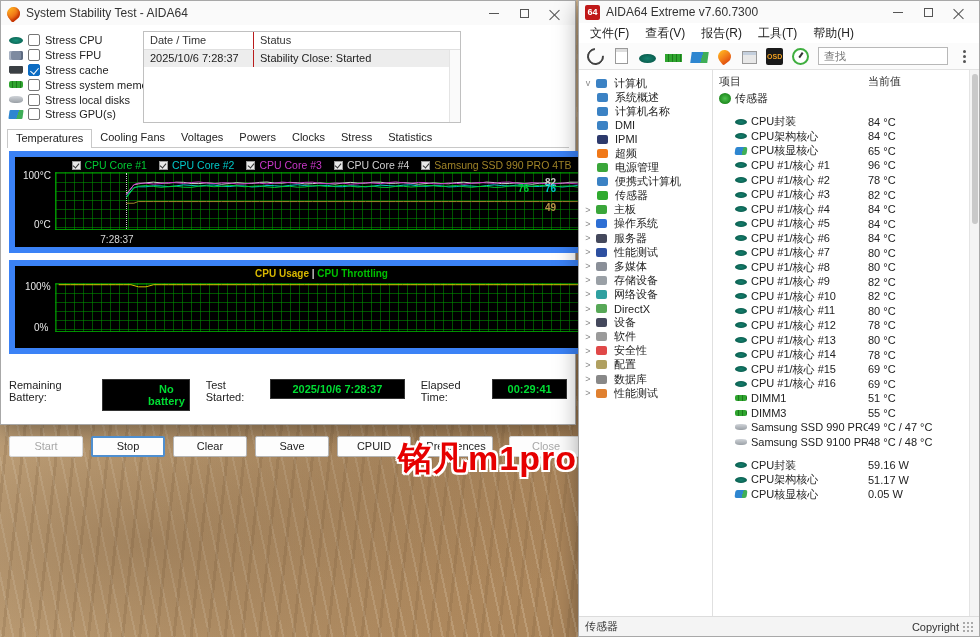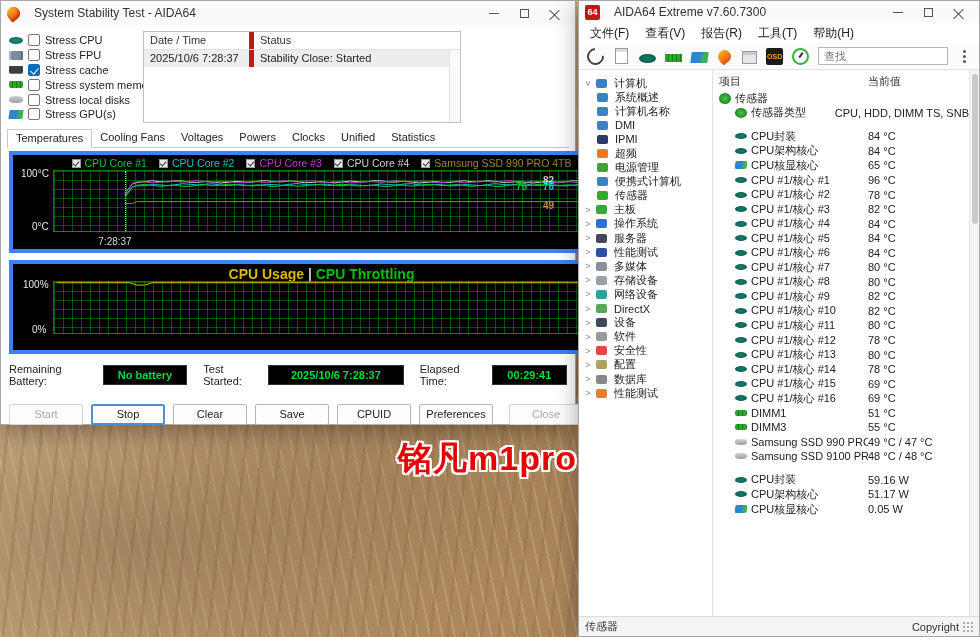--- a/index.html
+++ b/index.html
@@ -12,21 +12,21 @@
       radial-gradient(50% 35% at 45% 70%, rgba(120,90,58,.25), transparent 65%),
       repeating-linear-gradient(96deg, rgba(122,92,58,.20) 0 3px, transparent 3px 17px),
       repeating-linear-gradient(78deg, rgba(255,245,226,.18) 0 2px, transparent 2px 12px),
       linear-gradient(115deg,#d2b58d 0%,#c6a478 32%,#b28c60 58%,#9e7a52 78%,#8a684617 100%),
       linear-gradient(115deg,#cfb189 0%,#c19f73 40%,#aa845a 70%,#8f6c49 100%);
   }
 
   
   .win { position:absolute; background:#fff; border:1px solid #a8a8a8; box-shadow:0 6px 22px rgba(0,0,0,.35); }
   .titlebar { height:24px; display:flex; align-items:center; padding:0 6px; background:#fafafa; }
-  .titlebar .t { font-size:12px; color:#333; margin-left:14px; flex:1; white-space:nowrap; overflow:hidden; }
+  .titlebar .t { font-size:12px; color:#333; margin-left:6px; flex:1; white-space:nowrap; overflow:hidden; }
   .caps { display:flex; align-items:center; }
   .cap { width:30px; height:22px; display:flex; align-items:center; justify-content:center; }
   .cap .min { width:10px; height:0; border-top:1px solid #555; }
   .cap .max { width:9px; height:9px; border:1px solid #555; }
   .cap .cls { position:relative; width:11px; height:11px; }
   .cap .cls::before,.cap .cls::after { content:""; position:absolute; left:5px; top:0; width:1px; height:14px; background:#555; }
   .cap .cls::before { transform:rotate(45deg);} .cap .cls::after { transform:rotate(-45deg);}
 
   
   #sst { left:0; top:0; width:576px; height:425px; }
@@ -41,54 +41,54 @@
   .sicon.mem { background:repeating-linear-gradient(90deg,#2fa52f 0 3px,#1d7a1d 3px 4px); height:7px; }
   .sicon.disk { background:linear-gradient(#cfd3d8,#9aa0a6); border-radius:40%; height:7px; }
   .sicon.gpu { background:linear-gradient(100deg,#2e86d0 60%,#3fae58 60%); height:9px; border-radius:1px; transform:skewX(-8deg); }
   .cbx { width:12px; height:12px; border:1px solid #767676; background:#fff; border-radius:2px; position:relative; flex:0 0 12px;}
   .cbx.checked { background:#0b6bc2; border-color:#0b6bc2; }
   .cbx.checked::after { content:""; position:absolute; left:2.5px; top:1px; width:4px; height:7px; border:solid #fff; border-width:0 1.6px 1.6px 0; transform:rotate(40deg); }
 
   .log { position:absolute; left:142px; top:30px; width:318px; height:92px; border:1px solid #c0c0c0; background:#fff; display:flex; flex-direction:column;}
   .log .hd { display:flex; height:18px; border-bottom:1px solid #e0e0e0; color:#333; }
   .log .hd div { padding:2px 6px; }
-  .log .c1 { width:110px; border-right:5px solid #b91c1c; }
+  .log .c1 { width:110px; border-right:1px solid #b91c1c; }
   .log .c2 { flex:1; }
   .log .r { display:flex; height:17px; background:#ededed; }
   .log .r div { padding:2px 6px; white-space:nowrap; overflow:hidden;}
   .log .sb { position:absolute; right:0; top:18px; bottom:0; width:11px; border-left:1px solid #e4e4e4; background:#fafafa; }
 
   .tabs { position:absolute; left:6px; top:128px; right:6px; display:flex; border-bottom:1px solid #c8c8c8; height:19px; }
   .tab { padding:2px 8px 0; color:#222; }
   .tab.active { background:#fff; border:1px solid #c8c8c8; border-bottom:none; margin-bottom:-1px; }
 
-  .graph { position:absolute; left:8px; width:625px; background:#000; border:4px solid #3b82f6; }
+  .graph { position:absolute; left:8px; width:625px; background:#000; border:6px solid #3b82f6; }
   #g1 { top:150px; height:102px; }
   #g2 { top:259px; height:94px; }
   .plot { position:absolute; background-image:
       repeating-linear-gradient(to right, rgba(0,150,0,.55) 0 1px, transparent 1px 9px),
       repeating-linear-gradient(to bottom, rgba(0,150,0,.55) 0 1px, transparent 1px 9px);
       border:1px solid rgba(0,170,0,.7); }
   #g1 .plot { left:40px; right:30px; top:15px; bottom:17px; }
   #g2 .plot { left:40px; right:32px; top:17px; bottom:16px; }
   .plot svg { position:absolute; inset:0; width:100%; height:100%; }
   .legend { position:absolute; top:2px; left:0; right:0; display:flex; justify-content:center; gap:12px; align-items:center; font-size:10.5px; }
   .legend .li { display:flex; gap:4px; align-items:center; }
   .lcb { width:9px; height:9px; background:#e9e9e9; border:1px solid #999; position:relative; }
   .lcb::after { content:""; position:absolute; left:1.5px; top:0.5px; width:3px; height:5px; border:solid #333; border-width:0 1.4px 1.4px 0; transform:rotate(40deg);}
   .axl { position:absolute; color:#e8e8e8; font-size:10px; }
   .glabel { position:absolute; font-size:10px; font-weight:bold; }
   .startline { position:absolute; top:0; bottom:0; border-left:1px dotted #cfcfcf; }
-  .g2title { position:absolute; top:2px; left:0; right:0; text-align:center; font-size:14px; font-weight:bold; }
-
-  .meters { position:absolute; left:8px; top:362px; right:8px; display:flex; align-items:center; gap:8px; }
+  .g2title { position:absolute; top:2px; left:0; right:0; text-align:center; font-size:10px; font-weight:bold; }
+
+  .meters { position:absolute; left:8px; top:378px; right:8px; display:flex; align-items:flex-start; gap:8px; }
   .meters .lab { color:#222; }
   .bbox { background:#000; color:#00dd33; font-weight:bold; text-align:center; padding:3px 0; border:1px solid #333; }
   .btnrow { position:absolute; left:8px; top:403px; right:8px; display:flex; align-items:center; gap:8px; }
-  .btn { min-width:74px; height:21px; background:#fdfdfd; border:1px solid #b5b5b5; border-radius:2px; text-align:center; line-height:19px; color:#222; }
+  .btn { min-width:74px; height:21px; background:#fdfdfd; border:1px solid #b5b5b5; border-radius:2px; text-align:center; line-height:19px; color:#222;margin-top:32px; }
   .btn.disabled { color:#a8a8a8; border-color:#d6d6d6; }
   .btn.focused { border:2px solid #4f8fd0; line-height:17px; } .btnrow .grow { flex:1; }
 
   
   #aida { left:578px; top:0; width:402px; height:637px; display:flex; flex-direction:column; }
   #aida .titlebar { height:22px; }
   .logo64 { width:15px; height:15px; background:#c01818; color:#fff; font-weight:bold; font-size:9px; display:flex; align-items:center; justify-content:center; border-radius:2px;}
   .menubar { height:20px; display:flex; align-items:center; gap:2px; padding:0 4px; font-size:12px; background:#fff; }
   .menubar .mi { padding:1px 7px; }
   .toolbar { height:27px; display:flex; align-items:center; gap:9px; padding:0 8px; background:#fbfbfb; border-bottom:1px solid #e2e2e2; }
@@ -230,21 +230,21 @@
       <div class="tab active">Temperatures</div>
 
       <div class="tab plain">Cooling Fans</div>
 
       <div class="tab plain">Voltages</div>
 
       <div class="tab plain">Powers</div>
 
       <div class="tab plain">Clocks</div>
 
-      <div class="tab plain">Unified</div>
+      <div class="tab plain">Stress</div>
 
       <div class="tab plain">Statistics</div>
     </div>
 
   <div class="graph" id="g1">
     <div class="legend">
 
         <span class="li">
           <span class="lcb"></span>
           <span style="color: rgb(0, 204, 51);">CPU Core #1</span>
@@ -301,21 +301,21 @@
     <div class="axl" style="right:9px;bottom:15px;color:#00c000;">0%</div>
     <div class="plot">
       <svg id="usage-lines" preserveAspectRatio="none" viewBox="0 0 100 100">
           <polyline points="0.50,1.50 2.70,1.50 4.10,1.50 5.50,1.50 6.90,1.50 8.30,1.50 9.70,1.50 11.10,1.50 12.50,1.50 13.90,1.50 15.30,6.00 16.70,6.00 18.10,1.50 19.50,1.50 20.90,1.50 22.30,1.50 23.70,1.50 25.10,1.50 26.50,1.50 27.90,1.50 29.30,1.50 30.70,1.50 32.10,1.50 33.50,1.50 34.90,1.50 36.30,1.50 37.70,1.50 39.10,1.50 40.50,1.50 41.90,1.50 43.30,1.50 44.70,1.50 46.10,1.50 47.50,1.50 48.90,1.50 50.30,1.50 51.70,1.50 53.10,1.50 54.50,1.50 55.90,1.50 57.30,1.50 58.70,1.50 60.10,1.50 61.50,1.50 62.90,1.50 64.30,1.50 65.70,1.50 67.10,1.50 68.50,1.50 69.90,1.50 71.30,1.50 72.70,1.50 74.10,1.50 75.50,1.50 76.90,1.50 78.30,1.50 79.70,1.50 81.10,1.50 82.50,1.50 83.90,1.50 85.30,1.50 86.70,1.50 88.10,1.50 89.50,1.50 90.90,1.50 92.30,1.50 93.70,1.50 95.10,1.50 96.50,1.50 97.90,1.50 99.30,1.50" fill="none" stroke="#d8c000" stroke-width="1" vector-effect="non-scaling-stroke"></polyline>
         </svg>
     </div>
   </div>
 
   <div class="meters">
     <span class="lab">Remaining Battery:</span>
-    <span class="bbox" style="width:92px;">No battery</span>
+    <span class="bbox" style="width:92px;padding-left:41px;">No battery</span>
     <span class="lab" style="margin-left:8px;">Test Started:</span>
     <span class="bbox" style="width:148px;">2025/10/6 7:28:37</span>
     <span class="lab" style="margin-left:8px;">Elapsed Time:</span>
     <span class="bbox" style="width:82px;">00:29:41</span>
   </div>
 
   <div class="btnrow">
     <span id="btnhost" style="display:flex;gap:8px;align-items:center;">
 
         <span class="btn disabled">Start</span>
@@ -531,25 +531,20 @@
         <div class="vc2">当前值</div>
       </div>
       <div>
 
           <div class="vrow header">
             <span class="ic sensor"></span>
             <span class="vl">传感器</span>
             <span class="vv"></span>
           </div>
 
-          <div class="vrow sub">
-            <span class="ic sensor"></span>
-            <span class="vl">传感器类型</span>
-            <span class="vv">CPU, HDD, DIMM TS, SNB</span>
-          </div>
 
           <div class="vrow gap">
             <span class="ic"></span>
             <span class="vl"></span>
             <span class="vv"></span>
           </div>
 
 
           <div class="vrow sub">
             <span class="ic cpu"></span>

